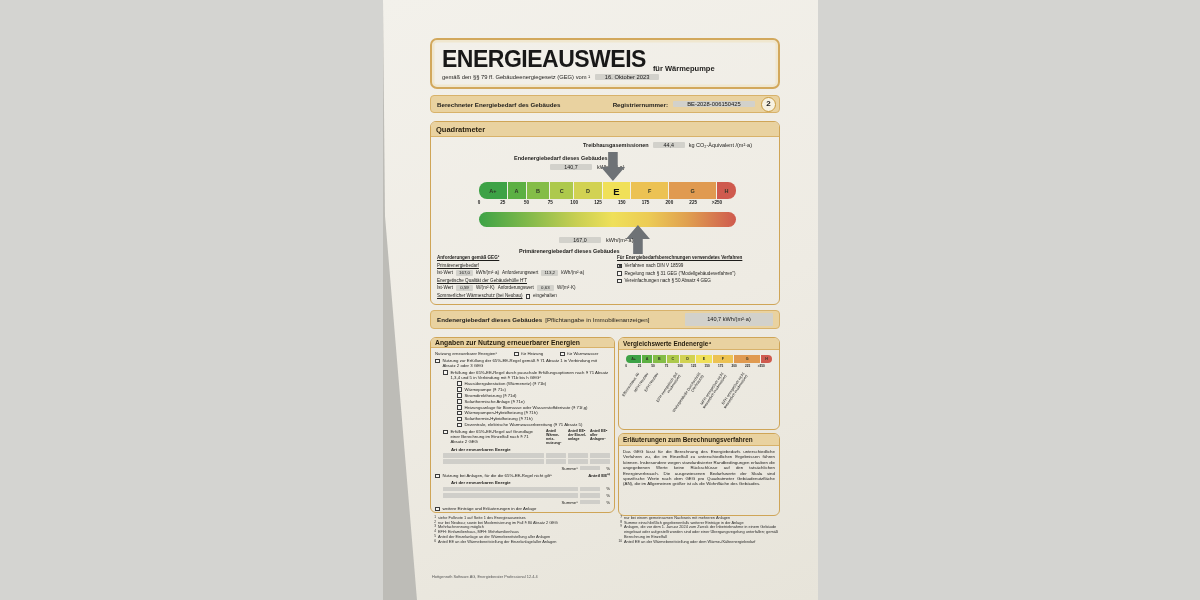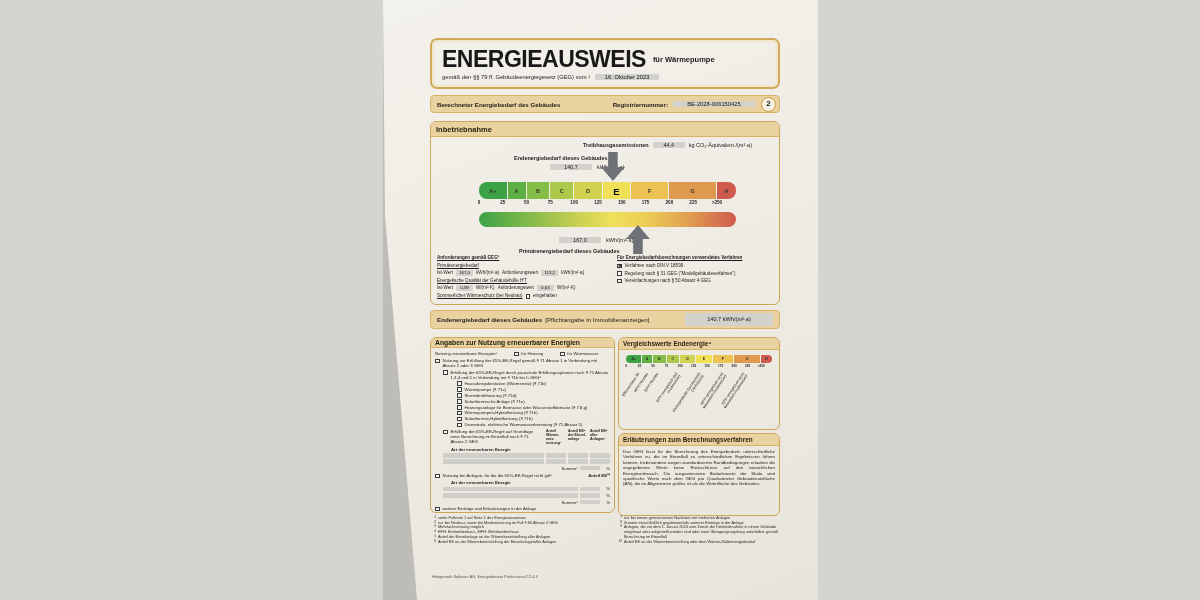--- a/index.html
+++ b/index.html
@@ -25,21 +25,21 @@
   .cb { width:4.5px; height:4.5px; border:0.8px solid #3c3c3c; display:inline-block;
         flex:none; position:relative; background:rgba(255,255,255,.55); margin-top:0.5px; }
   .cb.checked::before { content:"\2715"; position:absolute; left:-0.5px; top:-1.8px;
         font-size:6px; font-weight:bold; color:#222; }
   .u { text-decoration:underline; }
 
   
   .hdr-box { position:absolute; top:38px; left:0; width:350px; height:51px;
              border:2px solid #d2a85c; border-radius:7px;
              box-shadow:inset 0 0 0 2.5px #f0e7cf; padding:6px 10px 0; }
-  .title-row { display:flex; align-items:center; }
+  .title-row { display:flex; align-items:flex-end; }
   .title { font-size:23px; font-weight:bold; letter-spacing:-0.5px; color:#181818; }
   .title-for { font-size:7.5px; font-weight:bold; margin-left:7px; }
   .law-row { display:flex; align-items:center; gap:5px; font-size:5.8px; margin-top:1px; }
   .law-row .vbox { font-size:5.8px; min-width:64px; }
 
   .reg-band { top:95px; height:18px; font-size:6.2px; }
   .reg-band .reg-label { margin-left:auto; margin-right:5px; }
   .reg-band .vbox { font-size:5.8px; min-width:82px; margin-right:18px; }
   .page-badge { position:absolute; right:3px; top:1px; width:15px; height:15px;
       border:1.5px solid #c99b3f; border-radius:50%; background:#f7f2e2;
@@ -156,21 +156,21 @@
    </div>
 
    <div class="band reg-band">
      <span class="b">Berechneter Energiebedarf des Gebäudes</span>
      <span class="b reg-label">Registriernummer:</span>
      <span class="vbox">BE-2028-006150425</span>
      <span class="page-badge">2</span>
    </div>
 
    <div class="box energie-box">
-     <div class="box-head">Inbetriebnahme</div>
+     <div class="box-head">Quadratmeter</div>
      <div class="scale-area">
        <div class="ghg-row">
          <span class="b">Treibhausgasemissionen</span>
          <span class="vbox">44,4</span>
          <span>kg CO₂-Äquivalent /(m²·a)</span>
        </div>
        <span class="end-label">Endenergiebedarf dieses Gebäudes</span>
        <div class="end-row">
          <span class="vbox">140,7</span>
          <span>kWh/(m²·a)</span>

